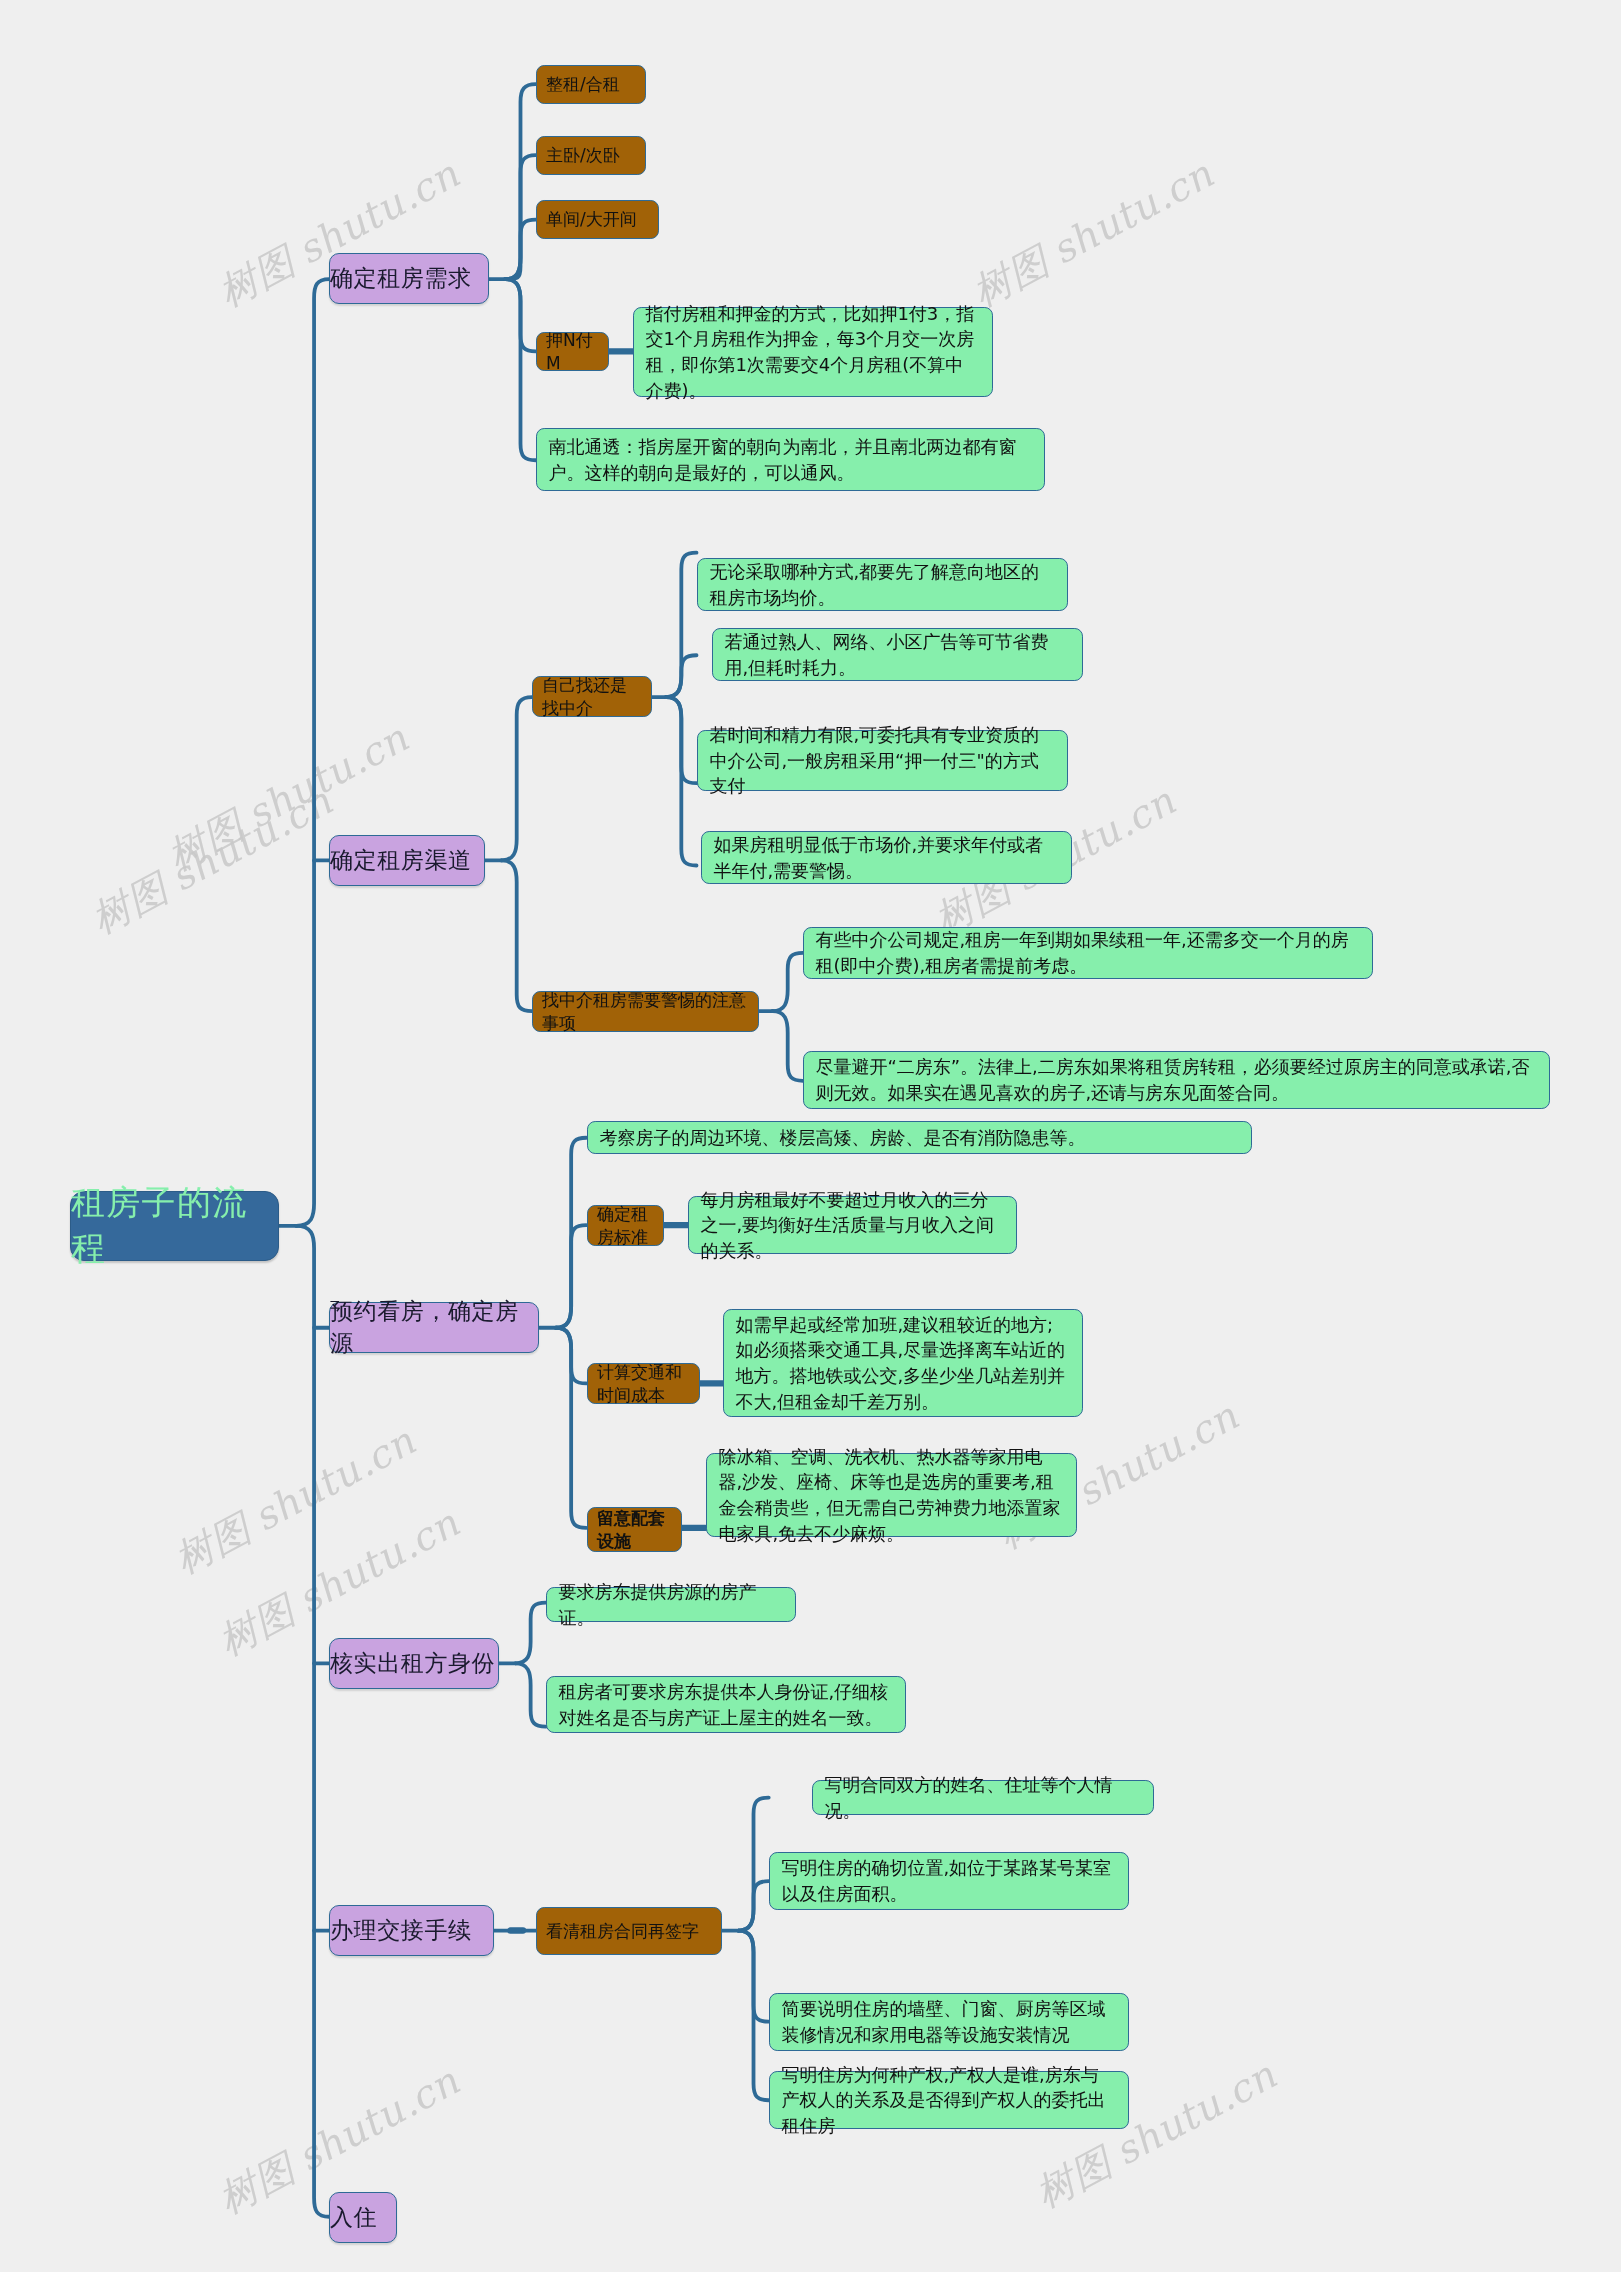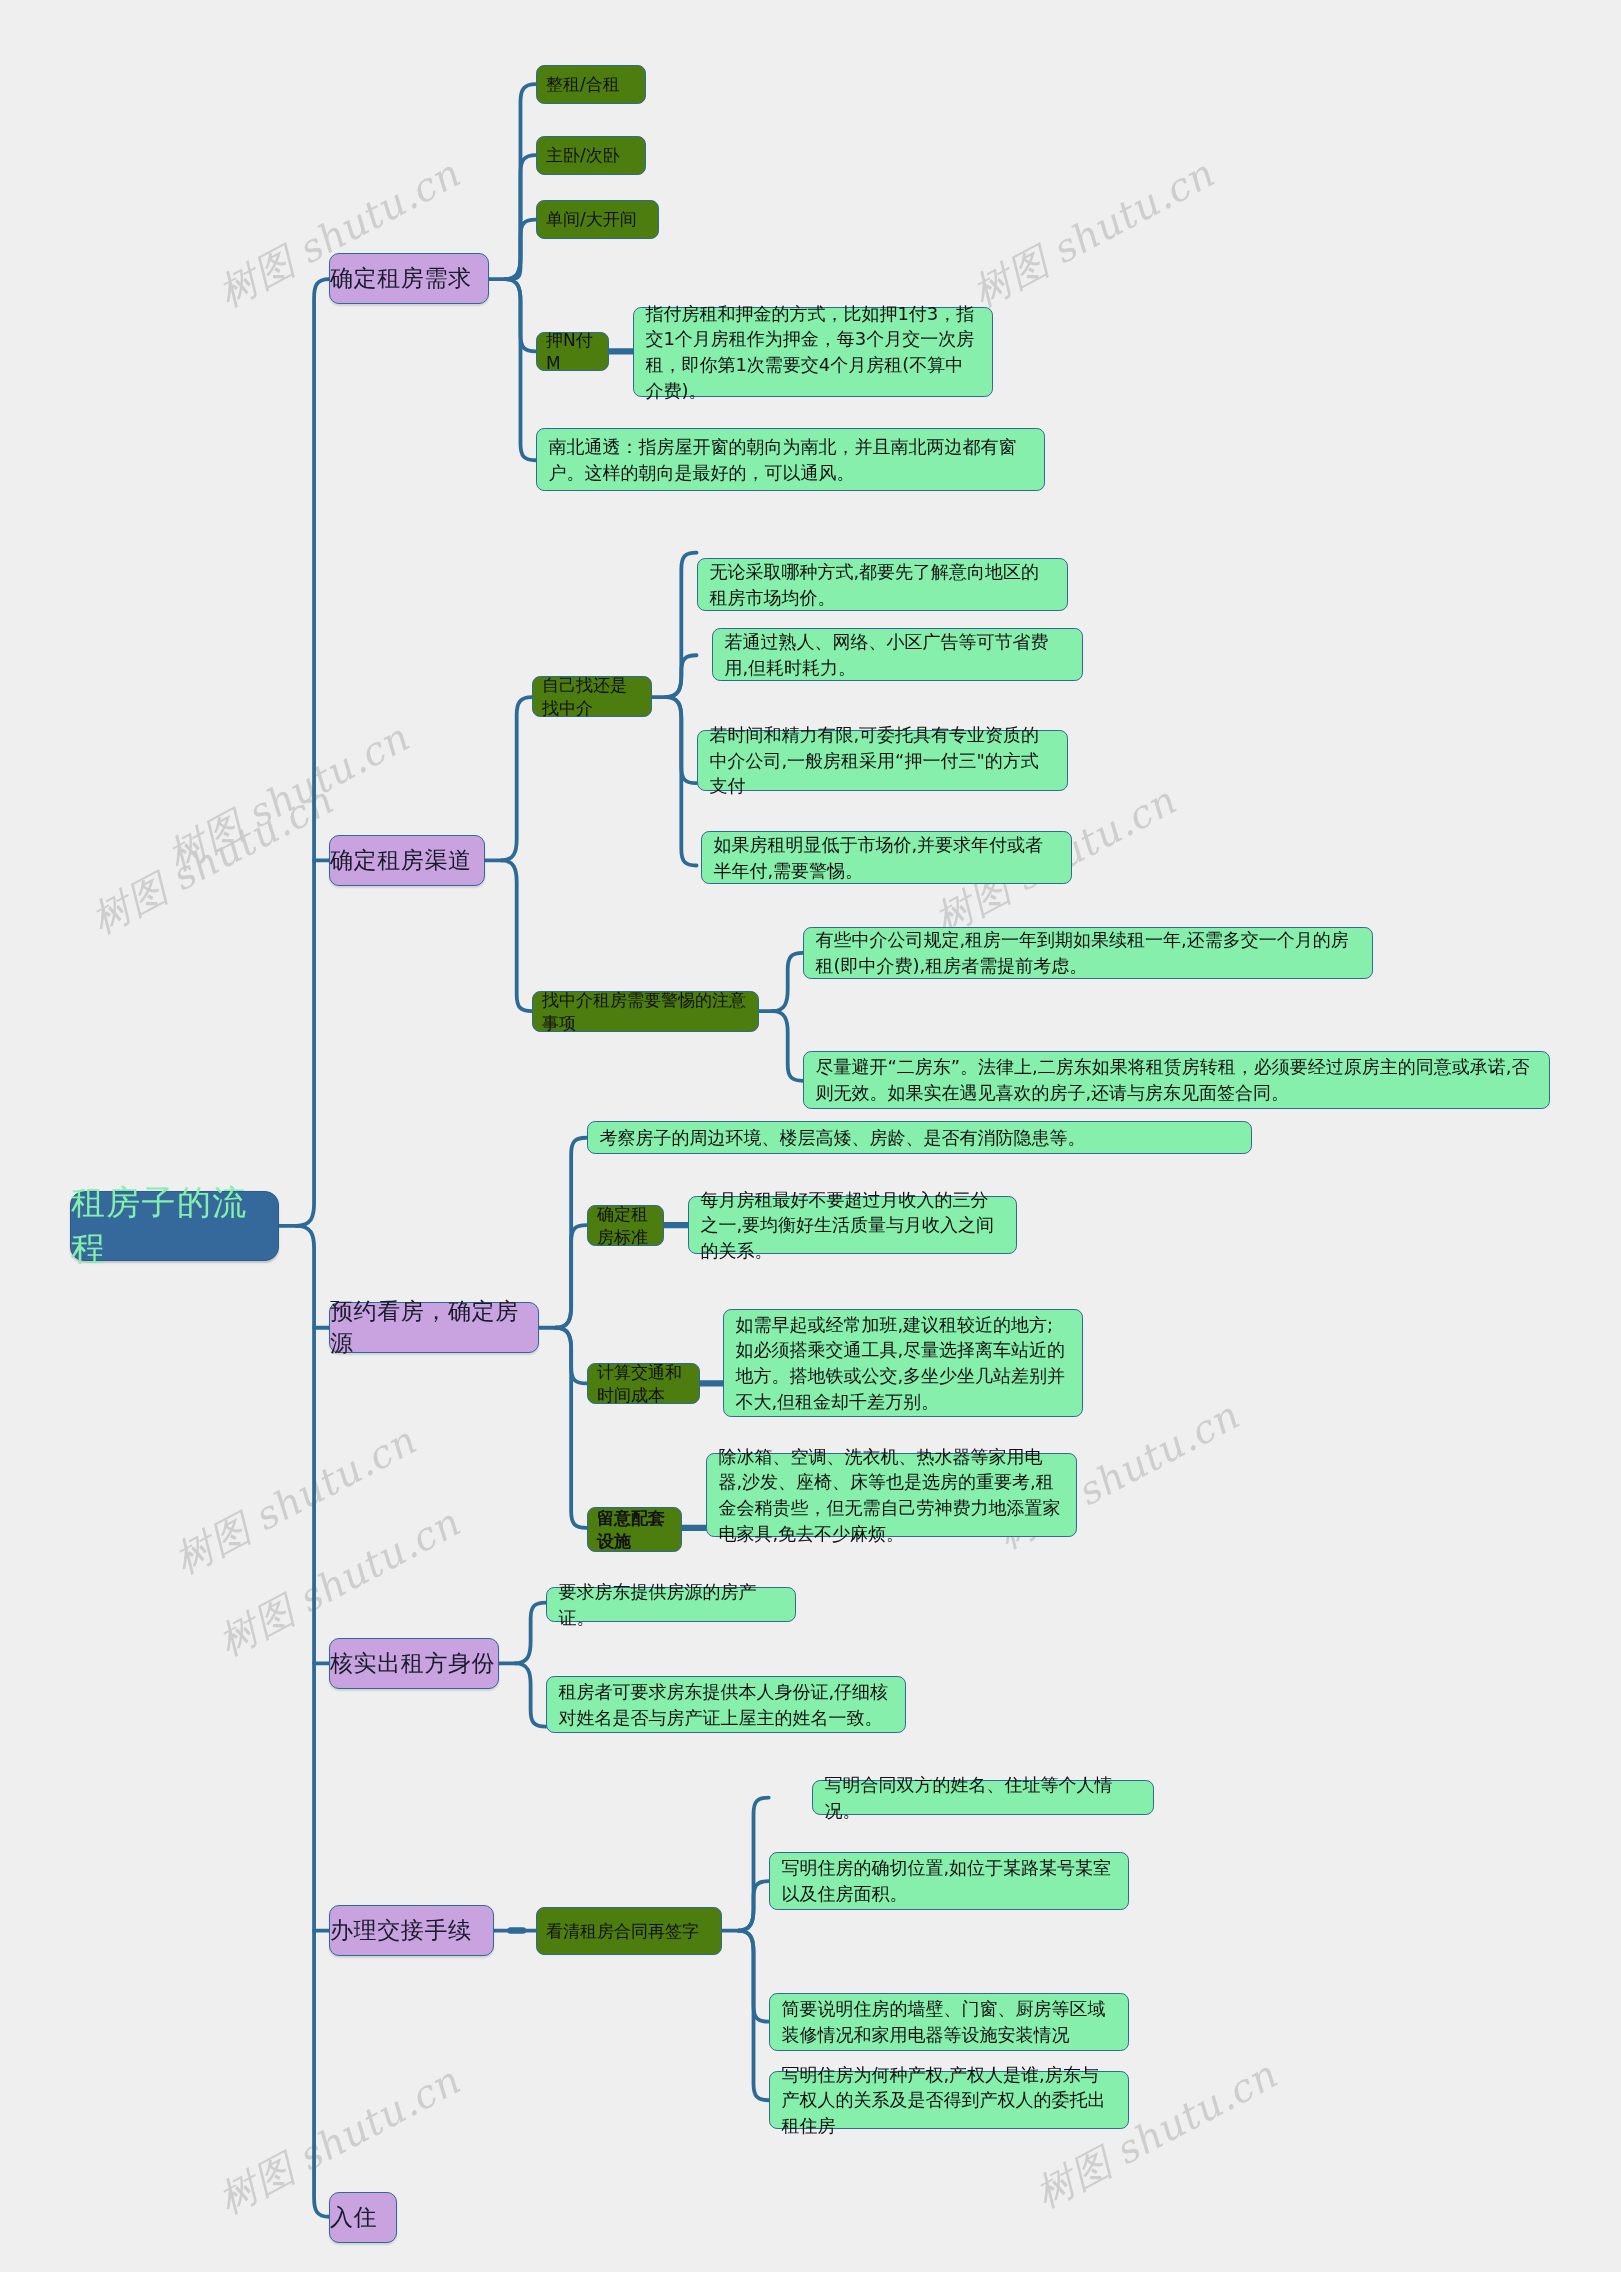--- a/index.html
+++ b/index.html
@@ -52,21 +52,21 @@
     border:1.9px solid #2e6a96;
     border-radius:10px;
     font-size:23px;
     justify-content:center;
     color:#1a1a2e;
     letter-spacing:0.6px;
     box-shadow:0 1.3px 1.9px rgba(0,0,0,.12);
   }
   
   .topic{
-    background:#4d7c0f;
+    background:#a16207;
     font-size:17px;
     justify-content:center;
     padding:0 9px;
     border-radius:8.2px;
   }
   
   .leaf{
     background:#86efac;
     font-size:18px;
     padding:6.3px 11.4px;

